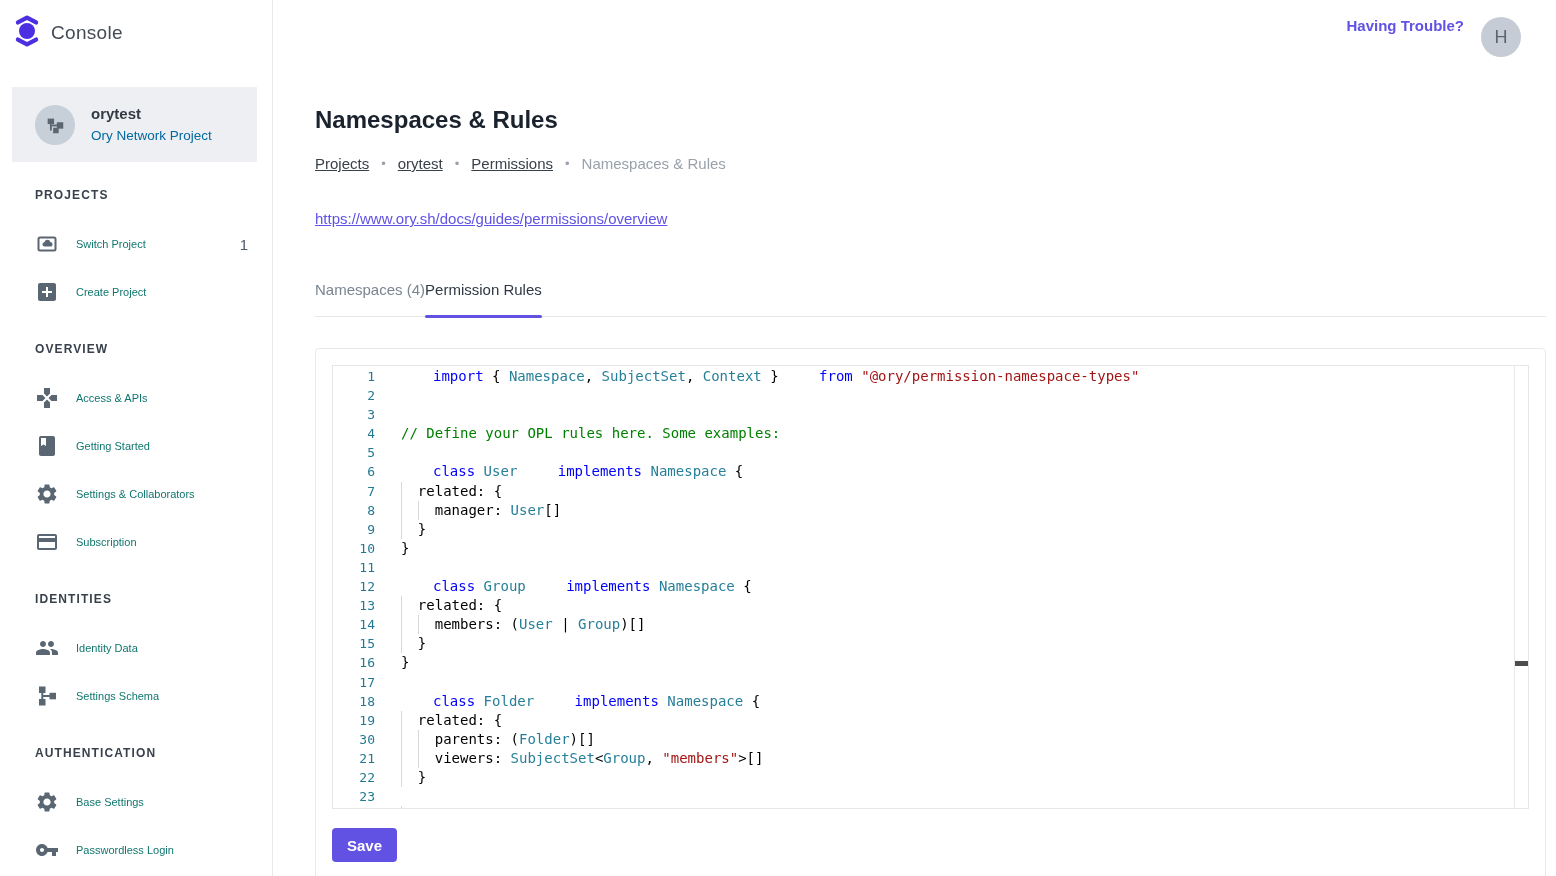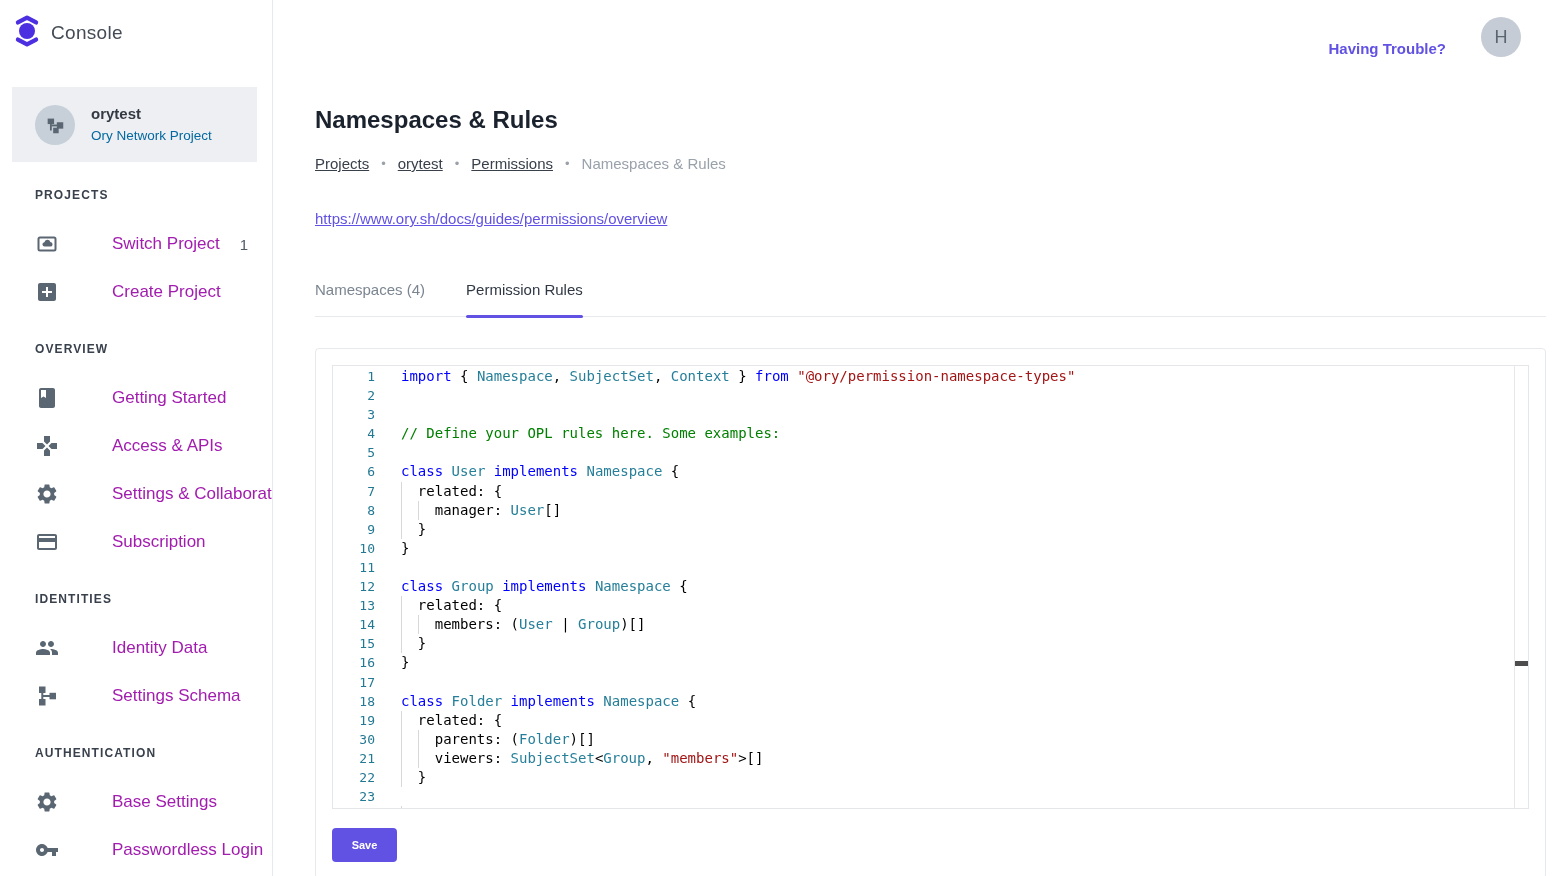--- a/index.html
+++ b/index.html
@@ -19,53 +19,53 @@
   .project-card{margin:37px 0 0 12px;width:245px;background:#edeff2;display:flex;align-items:center;padding:17px 0 17px 23px;cursor:pointer;}
   .avatar-proj{width:40px;height:40px;border-radius:50%;background:#c7cfd8;display:flex;align-items:center;justify-content:center;flex:none;}
   .proj-meta{margin-left:16px;min-width:0;}
   .proj-name{font-size:15px;font-weight:700;color:#333a44;line-height:19px;}
   .proj-type{font-size:13.5px;color:#0369a1;line-height:19px;margin-top:3px;}
   .nav-section{margin-top:23px;}
   .nav-title{padding-left:35px;font-size:12px;font-weight:700;letter-spacing:1.1px;color:#39414d;height:20px;line-height:20px;margin-bottom:15px;}
   .nav-item{display:flex;align-items:center;height:48px;padding-left:35px;cursor:pointer;}
   .nav-item .ico{width:24px;height:24px;margin-right:17px;flex:none;}
   .nav-item .ico svg{display:block;}
-  .nav-item .lbl{font-size:17px;color:#a21caf;white-space:nowrap;margin-left:36px;}
+  .nav-item .lbl{font-size:11px;color:#0f766e;white-space:nowrap;}
   .nav-item .badge{margin-left:auto;margin-right:24px;font-size:15px;color:#4f5b67;}
   
   .main{flex:1;position:relative;min-width:0;}
-  .top-right{position:absolute;top:17px;right:35px;display:flex;align-items:flex-end;gap:35px;}
+  .top-right{position:absolute;top:17px;right:35px;display:flex;align-items:flex-start;gap:17px;}
   .help-link{font-size:15px;font-weight:700;color:var(--accent);text-decoration:none;cursor:pointer;}
   .avatar-user{width:40px;height:40px;border-radius:50%;background:#c5ccd5;color:#5a6570;display:flex;align-items:center;justify-content:center;font-size:18px;cursor:pointer;}
   .content{padding:105px 10px 0 42px;}
   h1.page-title{margin:0;font-size:24px;font-weight:700;color:#1a222e;line-height:30px;}
   .breadcrumb{margin-top:20px;display:flex;align-items:center;font-size:15px;}
   .breadcrumb .sep{color:#9aa1aa;margin:0 12px;font-size:13px;}
   .breadcrumb a.crumb{color:#39404a;text-decoration:underline;cursor:pointer;}
   .breadcrumb .crumb-current{color:#99a1ab;}
   .docs-link{display:inline-block;margin-top:38px;font-size:15px;color:var(--accent);text-decoration:underline;cursor:pointer;}
-  .tabs{margin-top:53px;display:flex;gap:41px;border-bottom:1px solid #e7e9ec;}
+  .tabs{margin-top:53px;display:flex;border-bottom:1px solid #e7e9ec;}
   .tab{font-size:15px;padding-bottom:18px;color:#7b8591;cursor:pointer;position:relative;}
   .tab.active{color:#2f3844;}
   .tab.active::after{content:"";position:absolute;left:0;right:0;bottom:-2px;height:3px;background:var(--accent);border-radius:2px;}
   .card{margin-top:31px;border:1px solid #e7e9ec;border-radius:4px;padding:16px;width:1231px;}
   
   .editor{position:relative;height:444px;border:1px solid #e4e6e9;overflow:hidden;background:#fff;
           font-family:"DejaVu Sans Mono",monospace;font-size:14px;cursor:text;}
   .lines{position:absolute;top:1px;left:0;right:15px;}
   .cl{height:19.1px;display:flex;line-height:19.1px;white-space:pre;}
   .ln{width:62px;flex:none;text-align:right;padding-right:20px;color:var(--c-ln);font-size:13px;}
   .code{position:relative;flex:1;padding-left:6px;color:#000;}
   .gd{position:absolute;top:0;bottom:0;width:1px;background:#d8d8d8;}
-  .tk-kw{color:var(--c-kw);} .tk-ty{color:var(--c-ty);} .tk-st{color:var(--c-st);}
+  .tk-kw{color:var(--c-kw);margin-left:32px;} .tk-ty{color:var(--c-ty);} .tk-st{color:var(--c-st);}
   .tk-co{color:var(--c-co);} .tk-pl{color:#000;}
   .overview{position:absolute;top:0;right:0;bottom:0;width:14px;background:#fff;border-left:1px solid #e8e8e8;cursor:pointer;}
   .cursor-dash{position:absolute;top:295px;left:0;right:0;height:5px;background:#4d4d4d;}
   .save-btn{margin-top:19px;width:65px;height:34px;background:var(--accent);color:#fff;border:none;border-radius:4px;
-            font-family:"Liberation Sans",sans-serif;font-size:11px;font-weight:700;cursor:pointer;}
+            font-family:"Liberation Sans",sans-serif;font-size:15px;font-weight:700;cursor:pointer;}
 </style>
 </head>
 <body>
 
 <aside class="sidebar">
   <div class="logo-row">
     <span>
       <svg width="26" height="32" viewBox="0 0 24 30">
         <polyline points="3.5,7 12,2.5 20.5,7" fill="none" stroke="#4b2fe0" stroke-width="4" stroke-linecap="round" stroke-linejoin="round"></polyline>
         <circle cx="12" cy="15" r="7.5" fill="#4b2fe0"></circle>
@@ -111,32 +111,32 @@
             </svg>
           </span>
           <span class="lbl">Create Project</span>
         </div>
       </div>
       <div class="nav-section">
         <div class="nav-title">OVERVIEW</div>
         <div class="nav-item">
           <span class="ico">
             <svg width="24" height="24" viewBox="0 0 24 24" fill="#5a6773">
+              <path d="M15 7.5V2H9v5.5l3 3 3-3zM7.5 9H2v6h5.5l3-3-3-3zM9 16.5V22h6v-5.5l-3-3-3 3zM16.5 9l-3 3 3 3H22V9h-5.5z"></path>
+            </svg>
+          </span>
+          <span class="lbl">Access &amp; APIs</span>
+        </div>
+        <div class="nav-item">
+          <span class="ico">
+            <svg width="24" height="24" viewBox="0 0 24 24" fill="#5a6773">
               <path d="M18 2H6c-1.1 0-2 .9-2 2v16c0 1.1.9 2 2 2h12c1.1 0 2-.9 2-2V4c0-1.1-.9-2-2-2zM6 4h5v8l-2.5-1.5L6 12V4z"></path>
             </svg>
           </span>
           <span class="lbl">Getting Started</span>
-        </div>
-        <div class="nav-item">
-          <span class="ico">
-            <svg width="24" height="24" viewBox="0 0 24 24" fill="#5a6773">
-              <path d="M15 7.5V2H9v5.5l3 3 3-3zM7.5 9H2v6h5.5l3-3-3-3zM9 16.5V22h6v-5.5l-3-3-3 3zM16.5 9l-3 3 3 3H22V9h-5.5z"></path>
-            </svg>
-          </span>
-          <span class="lbl">Access &amp; APIs</span>
         </div>
         <div class="nav-item">
           <span class="ico">
             <svg width="24" height="24" viewBox="0 0 24 24" fill="#5a6773">
               <path d="M19.14 12.94c.04-.3.06-.61.06-.94 0-.32-.02-.64-.07-.94l2.03-1.58a.49.49 0 0 0 .12-.61l-1.92-3.32a.49.49 0 0 0-.59-.22l-2.39.96c-.5-.38-1.03-.7-1.62-.94l-.36-2.54a.484.484 0 0 0-.48-.41h-3.84c-.24 0-.43.17-.47.41l-.36 2.54c-.59.24-1.13.57-1.62.94l-2.39-.96a.49.49 0 0 0-.59.22L2.74 8.87c-.12.21-.08.47.12.61l2.03 1.58c-.05.3-.09.63-.09.94s.02.64.07.94l-2.03 1.58a.49.49 0 0 0-.12.61l1.92 3.32c.12.22.37.29.59.22l2.39-.96c.5.38 1.03.7 1.62.94l.36 2.54c.05.24.24.41.48.41h3.84c.24 0 .44-.17.47-.41l.36-2.54c.59-.24 1.13-.56 1.62-.94l2.39.96c.22.08.47 0 .59-.22l1.92-3.32a.49.49 0 0 0-.12-.61l-2.01-1.58zM12 15.6c-1.98 0-3.6-1.62-3.6-3.6s1.62-3.6 3.6-3.6 3.6 1.62 3.6 3.6-1.62 3.6-3.6 3.6z"></path>
             </svg>
           </span>
           <span class="lbl">Settings &amp; Collaborators</span>
         </div>
         <div class="nav-item">

